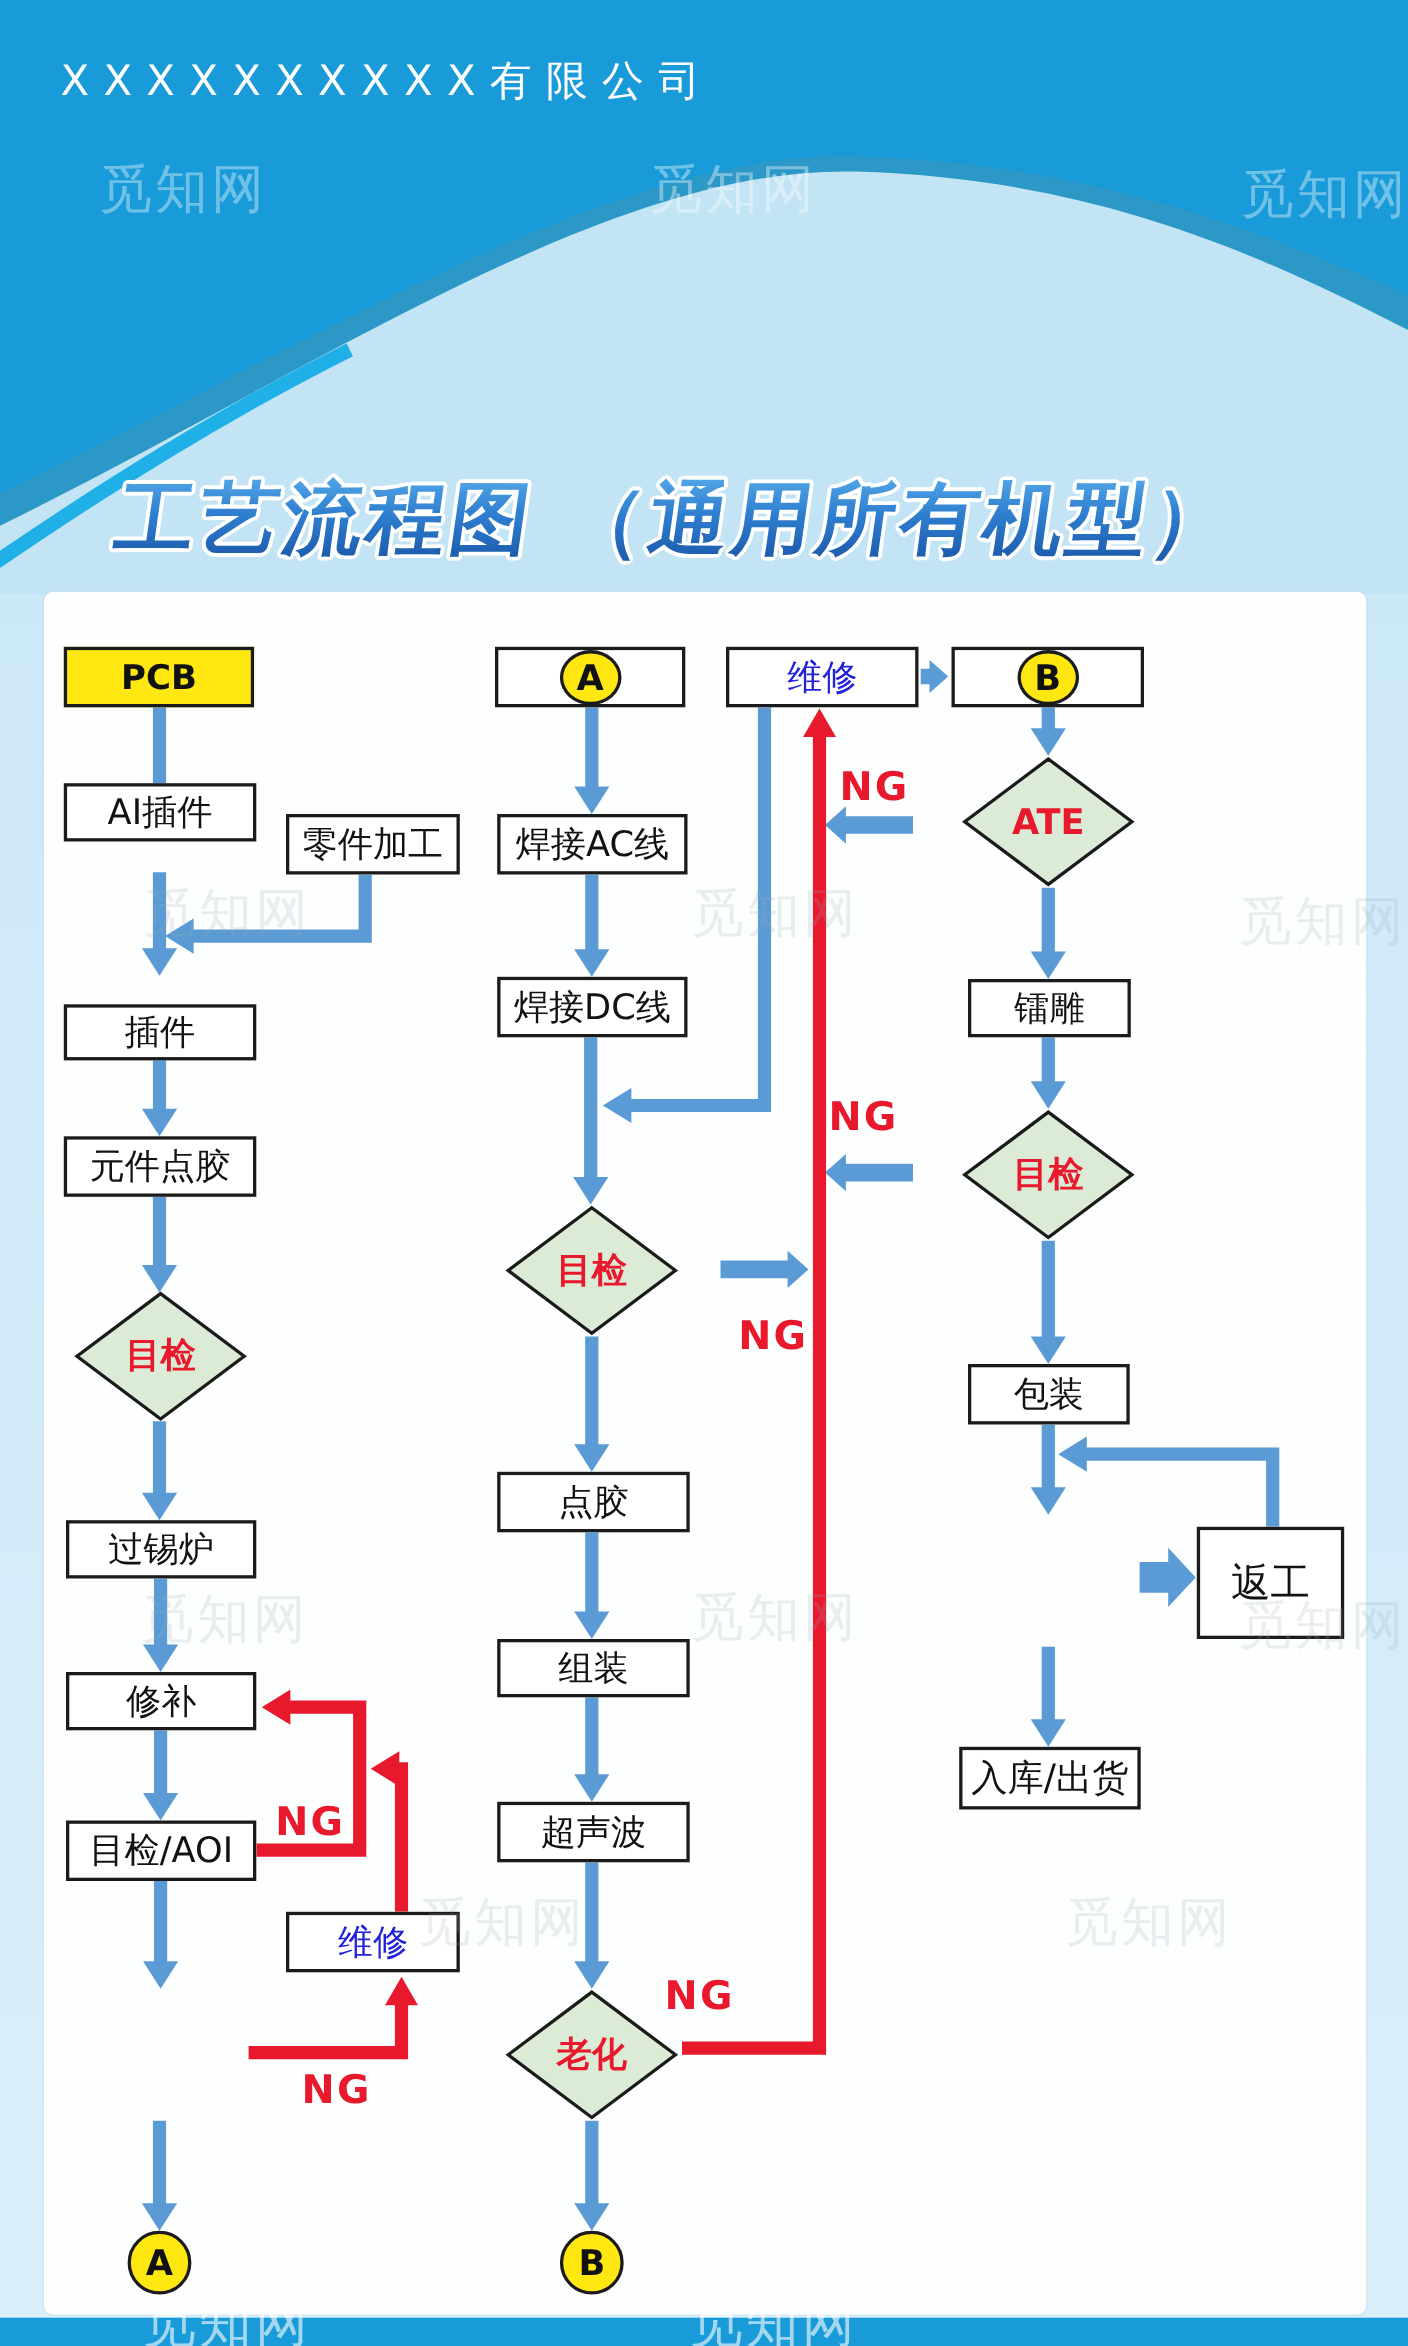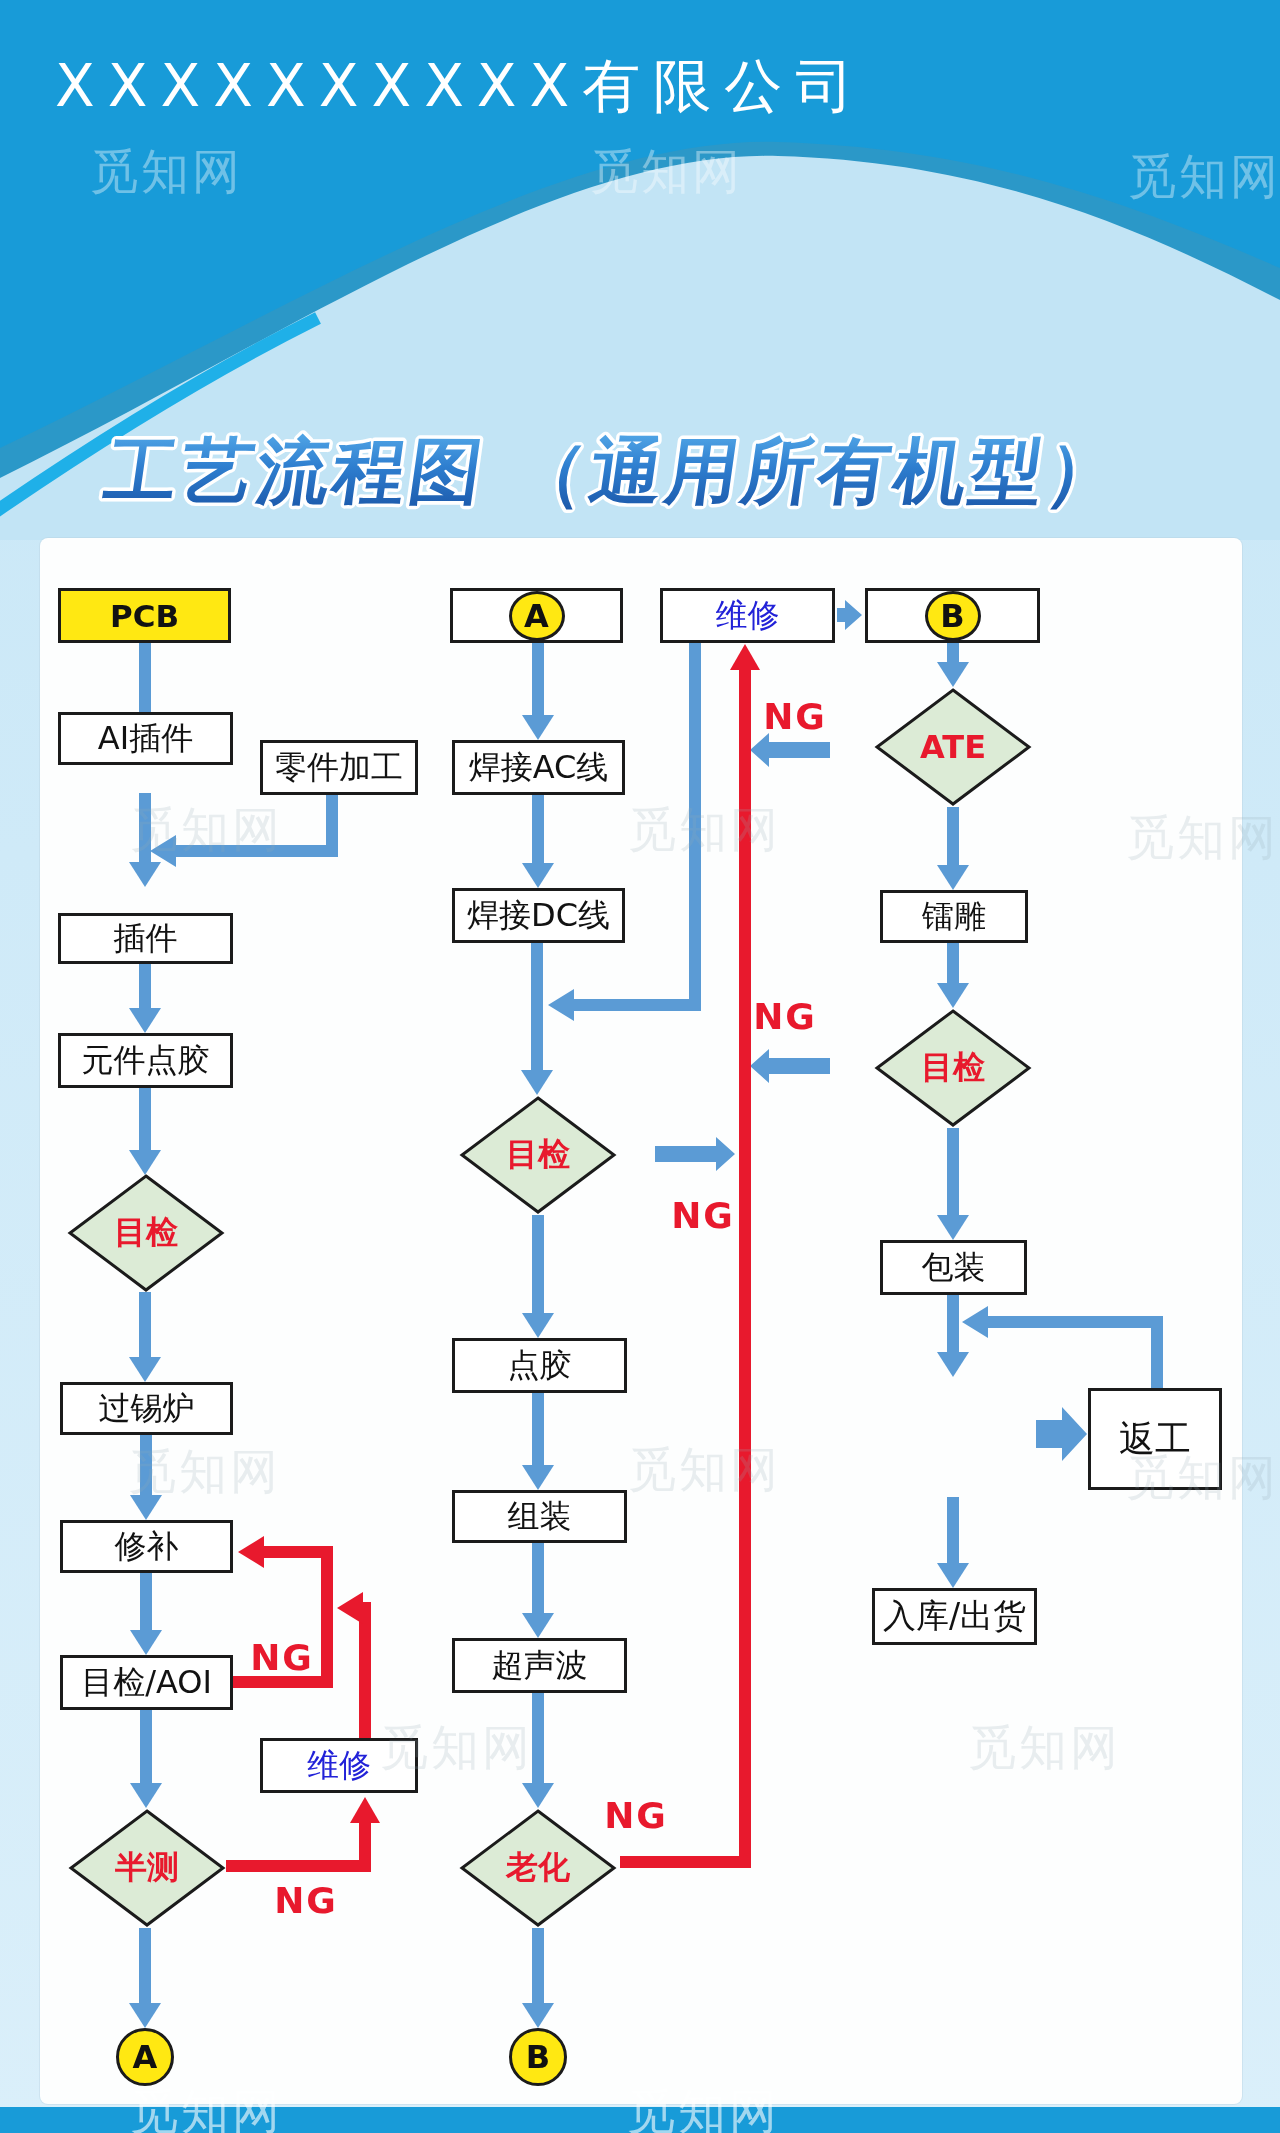--- a/index.html
+++ b/index.html
@@ -4,21 +4,21 @@
 <style>
   html,body{margin:0;padding:0;background:#9db6c4;}
   .canvas{
     position:relative; width:1280px; height:2133px; overflow:hidden;
     background:linear-gradient(180deg,#c6e6f6 0%,#cfeaf8 40%,#daeffa 100%);
     font-family:"DejaVu Sans","Liberation Sans",sans-serif;
   }
   .hdr-svg{position:absolute;left:0;top:0;z-index:1;}
   .company{
     position:absolute;left:55px;top:48px;z-index:2;
-    color:#ffffff;font-size:58px;letter-spacing:13px;white-space:nowrap;
+    color:#ffffff;font-size:38px;letter-spacing:13px;white-space:nowrap;
   }
   .panel{
     position:absolute;left:40px;top:538px;width:1202px;height:1566px;
     background:#fdfefe;border-radius:8px;z-index:2;
     box-shadow:0 0 0 1px rgba(180,205,220,.35);
   }
   .flow-svg{position:absolute;left:0;top:0;z-index:3;}
   .node{
     position:absolute;z-index:4;box-sizing:border-box;background:#fff;
     border:3px solid #1b1b1b;display:flex;align-items:center;justify-content:center;
@@ -196,26 +196,20 @@
     </div>
   <div class="node" style="left:60px;top:1520px;width:173px;height:53px;">
       <span>修补</span>
     </div>
   <div class="node" style="left:60px;top:1655px;width:173px;height:55px;">
       <span>目检/AOI</span>
     </div>
   <div class="node bluetext" style="left:260px;top:1738px;width:158px;height:55px;">
       <span>维修</span>
     </div>
-  <div class="diamond" style="left:68px;top:1808px;">
-    <svg width="158" height="120">
-        <polygon points="79,3 155,60 79,117 3,60" fill="#dcebd6" stroke="#1b1b1b" stroke-width="3"></polygon>
-      </svg>
-    <span class="dlabel">半测</span>
-  </div>
   <div class="circle-node" style="left:116px;top:2028px;">
       <span>A</span>
     </div>
 
   <div class="node" style="left:450px;top:588px;width:173px;height:55px;">
     <span class="marker-ellipse">
         <span>A</span>
       </span>
   </div>
   <div class="node" style="left:452px;top:740px;width:173px;height:55px;">

